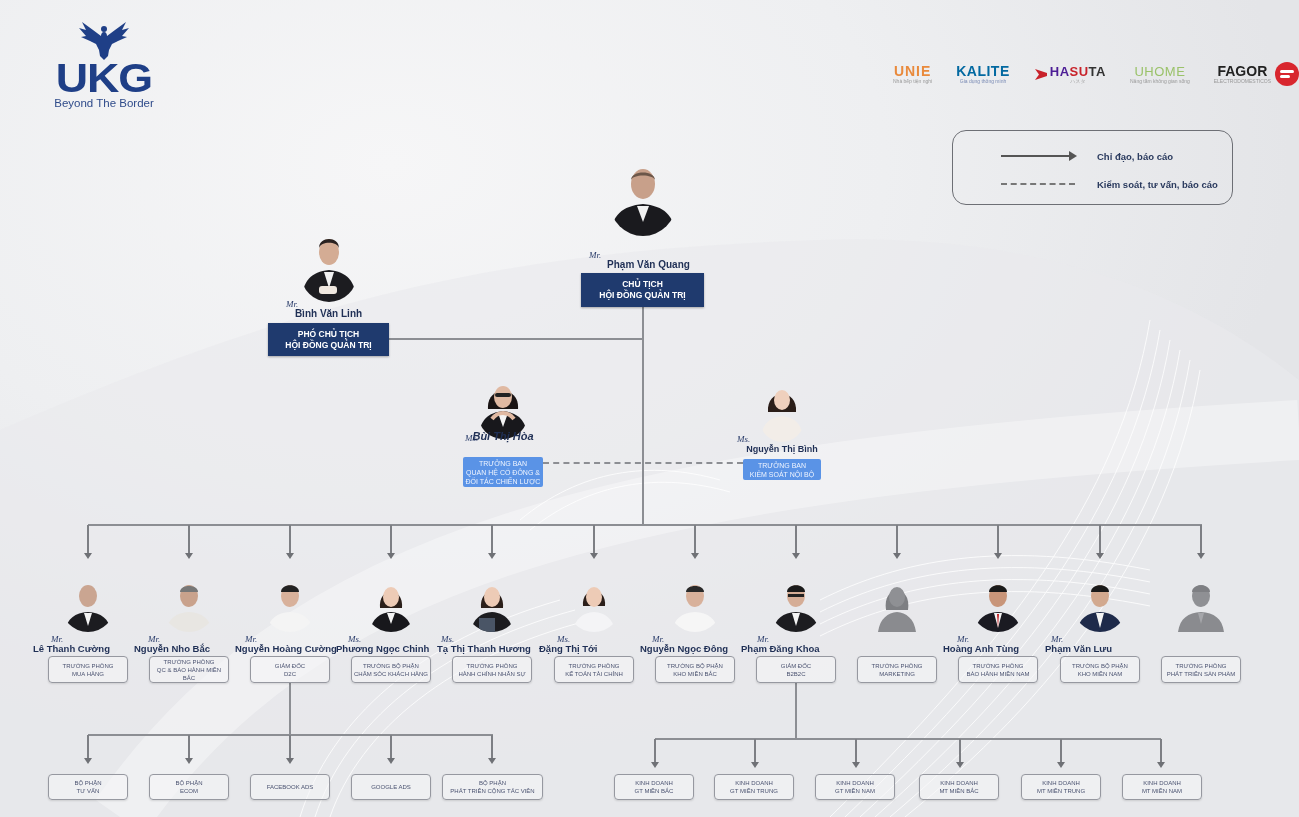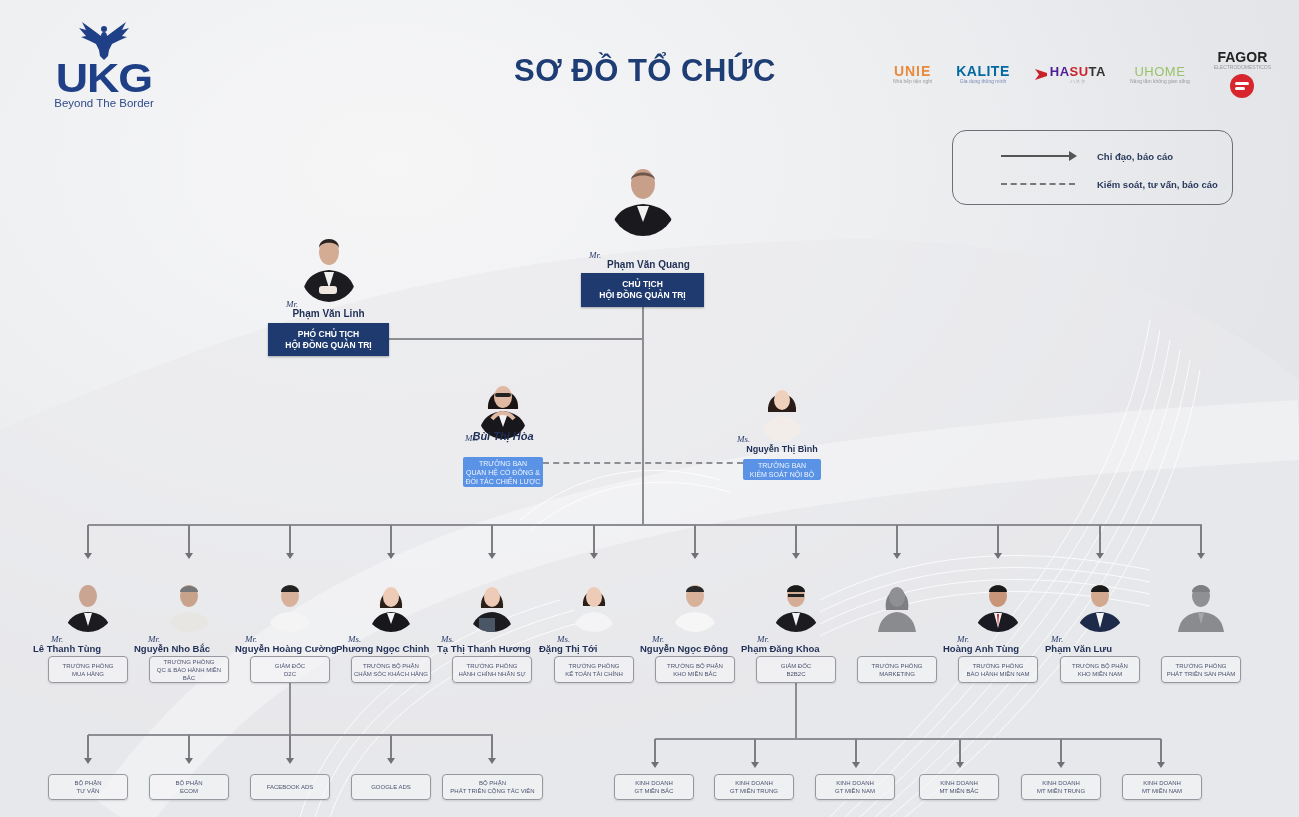--- a/index.html
+++ b/index.html
@@ -34,21 +34,21 @@
   .brand { display: flex; flex-direction: column; align-items: center; line-height: 1; }
   .brand .b-name { font-weight: 900; font-size: 14px; }
   .brand .b-sub { font-size: 5px; color: #999; margin-top: 1px; }
   .b-unie .b-name { color: #e98a3c; letter-spacing: 1px; }
   .b-kalite .b-name { color: #0369a1; letter-spacing: 0.5px; }
   .b-kalite .b-sub { color: #7a8bb5; }
   .b-hasuta { flex-direction: row; gap: 2px; }
   .b-hasuta .b-name { color: #333; font-size: 13px; letter-spacing: 0.5px; }
   .b-hasuta .b-name span { color: #c8222a; }
   .b-uhome .b-name { color: #9ac26a; font-weight: 400; font-size: 13px; letter-spacing: 0.5px; }
-  .b-fagor { flex-direction: column; gap: 4px; }
+  .b-fagor { flex-direction: row; gap: 4px; }
   .b-fagor .b-name { color: #222; font-size: 14px; }
   .fagor-circle { width: 24px; height: 24px; border-radius: 50%; background: #d8262e; position: relative; }
   .fagor-circle::before, .fagor-circle::after { content: ""; position: absolute; left: 5px; height: 3px; background: #fff; border-radius: 2px; }
   .fagor-circle::before { top: 8px; width: 14px; }
   .fagor-circle::after { top: 13px; width: 10px; }
 
   
   .legend { left: 952px; top: 130px; width: 281px; height: 75px; border: 1.5px solid #6d6f75; border-radius: 14px; }
   .legend-row { position: absolute; left: 48px; display: flex; align-items: center; }
   .legend-row .line-solid { width: 72px; height: 2px; background: #555; position: relative; }
@@ -110,21 +110,20 @@
 <div class="abs logo">
   <svg class="eagle" viewBox="0 0 56 40">
     <path fill="#1f3f87" d="M28 12 C26 12 25 14 25 16 L17 10 L6 2 L10 10 L3 8 L10 16 L5 17 L14 21 L20 24 L23 30 L24 36 L28 40 L32 36 L33 30 L36 24 L42 21 L51 17 L46 16 L53 8 L46 10 L50 2 L39 10 L31 16 C31 14 30 12 28 12 Z"></path>
     <circle cx="28" cy="9" r="3" fill="#1f3f87"></circle>
   </svg>
   <div class="word">UKG</div>
   <div class="tag">Beyond The Border</div>
 </div>
 
 <div class="abs title-wrap">
-  <div class="title">SƠ ĐỒ TỔ CHỨC</div>
 </div>
 
 <div class="abs brands">
   <div class="brand b-unie">
     <span class="b-name">UNIE</span>
     <span class="b-sub">Nhà bếp tiện nghi</span>
   </div>
   <div class="brand b-kalite">
     <span class="b-name">KALITE</span>
     <span class="b-sub">Gia dụng thông minh</span>
@@ -219,21 +218,21 @@
   <div class="avatar" style="width:56px; height:74px; border-radius:0 0 28px 28px;">
     <svg viewBox="0 0 56 74">
         <path d="M0 74 C2 52 10 44 28 42 C46 44 54 52 56 74 Z" fill="#1c1c20"></path>
         <path d="M23 44 L28 60 L33 44 Z" fill="#f1f1f1"></path>
         <ellipse cx="28" cy="24" rx="10" ry="13" fill="#d4ac94"></ellipse>
         <path d="M18 20 C18 8 38 8 38 20 C36 13 20 13 18 20 Z" fill="#2a2220"></path>
         <rect x="18" y="58" width="18" height="8" rx="3" fill="#efe7df"></rect>
       </svg>
   </div>
   <span class="ms" style="left:18px; top:71px;">Mr.</span>
-  <div class="pname" style="position:absolute; left:0; right:0; top:80px; font-size:10px;">Phạm Văn Linh</div>
+  <div class="pname" style="position:absolute; left:0; right:0; top:80px; font-size:10px;">Bình Văn Linh</div>
   <div class="role-dark" style="position:absolute; left:0; top:95px; width:121px; height:33px; flex-direction:column;">
     <span>PHÓ CHỦ TỊCH</span>
     <span>HỘI ĐỒNG QUẢN TRỊ</span>
   </div>
 </div>
 
 <div class="person" style="left:463px; top:375px; width:80px; height:112px;">
   <div class="avatar" style="width:50px; height:64px; border-radius:0 0 25px 25px;">
     <svg viewBox="0 0 50 64">
         <path d="M0 64 C2 44 10 38 25 36 C40 38 48 44 50 64 Z" fill="#18181c"></path>
@@ -271,21 +270,21 @@
 
 <div class="dept" style="left:43px; top:578px;">
   <div class="avatar">
       <svg viewBox="0 0 54 54">
         <path d="M4 54 C6 40 14 35 27 34 C40 35 48 40 50 54 Z" fill="#1c1c20"></path>
         <path d="M23 35 L27 48 L31 35 Z" fill="#f3f3f3"></path>
         <ellipse cx="27" cy="18" rx="9" ry="11" fill="#caa591"></ellipse>
       </svg>
     </div>
   <span class="ms" style="left:8px;">Mr.</span>
-  <div class="pname">Lê Thanh Tùng</div>
+  <div class="pname">Lê Thanh Cường</div>
 </div>
 <div class="dept" style="left:144px; top:578px;">
   <div class="avatar">
       <svg viewBox="0 0 54 54">
         <path d="M4 54 C6 40 14 35 27 34 C40 35 48 40 50 54 Z" fill="#e8e6e2"></path>
         <ellipse cx="27" cy="18" rx="9" ry="11" fill="#c9a28c"></ellipse>
         <path d="M18 14 C18 6 36 6 36 14 Z" fill="#777"></path>
       </svg>
     </div>
   <span class="ms" style="left:4px;">Mr.</span>

